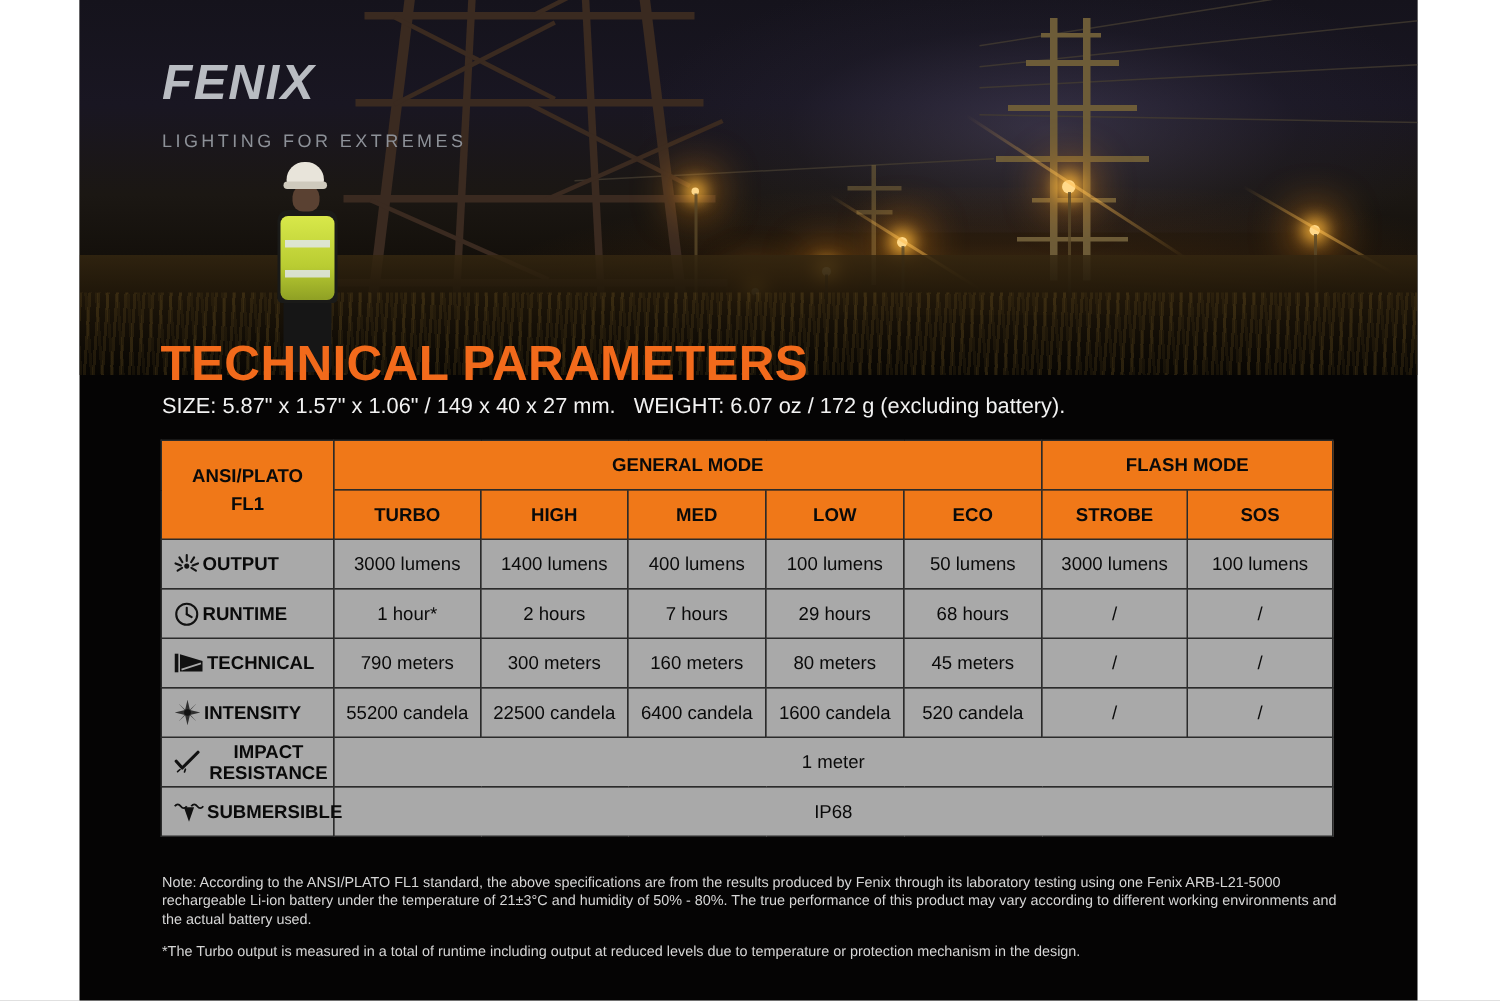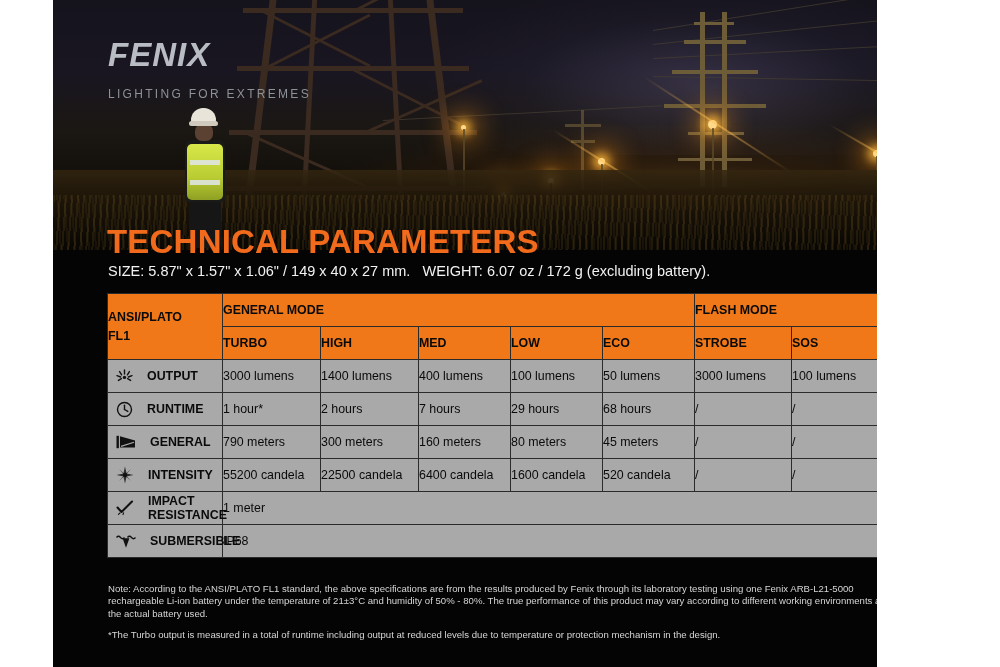--- a/index.html
+++ b/index.html
@@ -1,21 +1,21 @@
 <!DOCTYPE html>
 <html><head>
 <meta charset="utf-8">
 <style>
   html,body{margin:0;padding:0;background:#ffffff;}
   body{width:1000px;height:667px;overflow:hidden;font-family:"Liberation Sans",sans-serif;}
 
   .page{position:relative;width:1000px;height:667px;background:#ffffff;}
 
   
-  .panel{position:absolute;left:53px;top:0;width:824px;height:667px;background:#050404;overflow:hidden;}
+  .panel{position:absolute;left:53px;top:0;width:892px;height:667px;background:#050404;overflow:hidden;}
 
   
   .photo{position:absolute;left:0;top:0;width:892px;height:250px;overflow:hidden;
          background:linear-gradient(180deg,#15131c 0%,#191622 28%,#1b1713 52%,#120e09 72%,#080604 100%);}
   .sky-glow{position:absolute;left:42%;top:-8%;width:60%;height:70%;
             background:radial-gradient(ellipse at 50% 60%,rgba(120,110,150,0.30) 0%,rgba(60,55,80,0.12) 45%,rgba(0,0,0,0) 72%);}
   .horizon-glow{position:absolute;left:30%;bottom:16%;width:72%;height:34%;
             background:radial-gradient(ellipse at 55% 100%,rgba(230,150,45,0.34) 0%,rgba(150,85,20,0.16) 40%,rgba(0,0,0,0) 75%);}
   .ground{position:absolute;left:0;bottom:0;width:100%;height:32%;
           background:linear-gradient(180deg,rgba(52,38,16,0.85) 0%,rgba(28,20,8,0.95) 40%,rgba(8,6,3,1) 100%);}
@@ -59,26 +59,26 @@
   .vest-s2{position:absolute;left:13px;top:72px;width:30px;height:5px;background:rgba(225,230,235,0.85);}
   .legs{position:absolute;left:12px;top:92px;width:32px;height:48px;background:#161616;border-radius:3px;}
 
   
   .headline{position:absolute;left:54px;top:225px;font-size:33px;font-weight:bold;color:#F26A1B;
             letter-spacing:0.2px;line-height:1;}
   .sizeline{position:absolute;left:55px;top:263px;font-size:14.5px;color:#f2f2f2;white-space:pre;}
 
   
   .tbl{position:absolute;left:54px;top:293px;width:781px;border-collapse:collapse;table-layout:fixed;}
-  .tbl td{border:1px solid #2b2b2b;text-align:left;vertical-align:middle;color:#0a0a0a;
+  .tbl td{border:1px solid #2b2b2b;text-align:center;vertical-align:middle;color:#0a0a0a;
           font-size:12.4px;padding:0;height:32px;}
   .orange{background:#F07818;font-weight:bold;font-size:13px;}
   .grey{background:#A9A9A9;margin-top:32px;}
   .lbl{background:#A9A9A9;font-weight:bold;font-size:13px;text-align:left;}
-  .lbl .in{display:flex;align-items:center;gap:14px;padding-left:8px;}
+  .lbl .in{display:flex;align-items:center;gap:2px;padding-left:8px;}
   .ansi{background:#F07818;font-weight:bold;font-size:13.5px;text-align:left;padding-left:12px;line-height:1.5;}
   .svgi{flex:0 0 auto;display:block;}
 
   
   .notes{position:absolute;left:55px;top:583px;width:790px;color:#d6d6d6;font-size:9.6px;line-height:1.30;}
   .notes p{margin:0 0 9px 0;}
 </style>
 </head>
 <body>
 
@@ -259,21 +259,21 @@
         </tr>
 
         <tr>
           <td class="lbl">
             <div class="in">
               <svg class="svgi" width="20" height="14" viewBox="0 0 20 14">
                 <rect x="0.5" y="0.8" width="2.4" height="12.4" fill="#111"></rect>
                 <path d="M4 1.2 L19 5.6 L19 12.6 L4 12.6 Z" fill="#111"></path>
                 <path d="M5 11.4 L18 7.2" stroke="#A9A9A9" stroke-width="1.2"></path>
               </svg>
-              <span>GENERAL</span>
+              <span>TECHNICAL</span>
             </div>
           </td>
           <td class="grey">790 meters</td>
           <td class="grey">300 meters</td>
           <td class="grey">160 meters</td>
           <td class="grey">80 meters</td>
           <td class="grey">45 meters</td>
           <td class="grey">/</td>
           <td class="grey">/</td>
         </tr>

